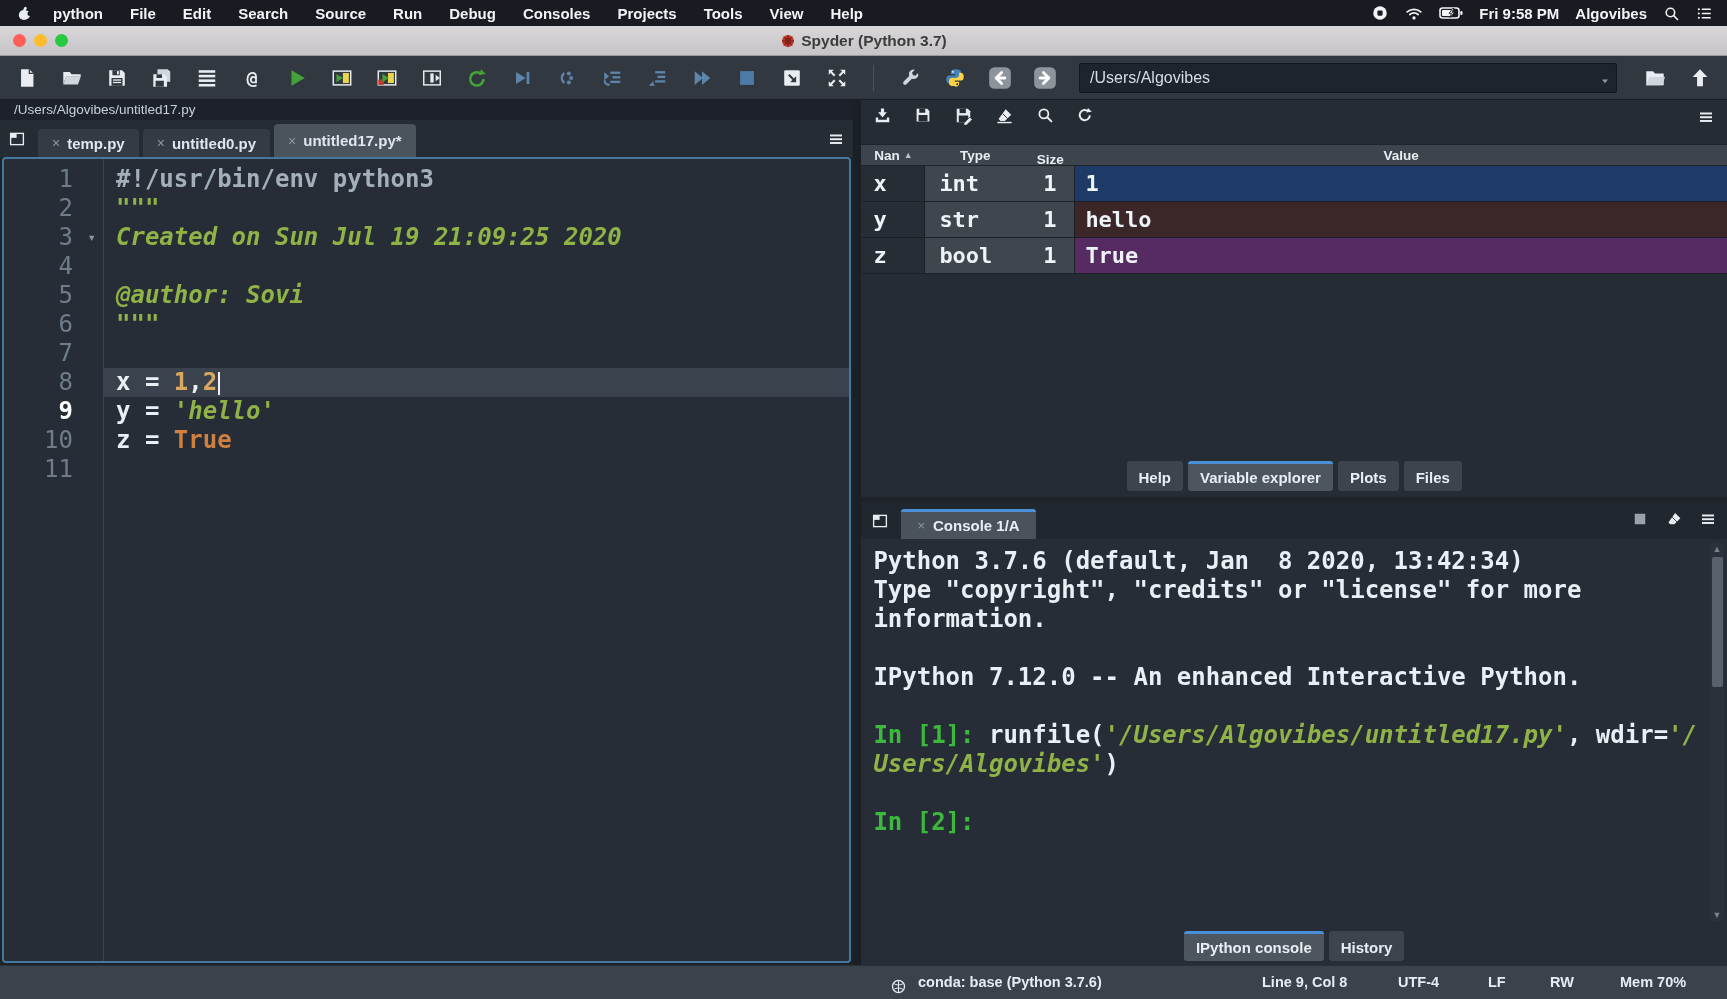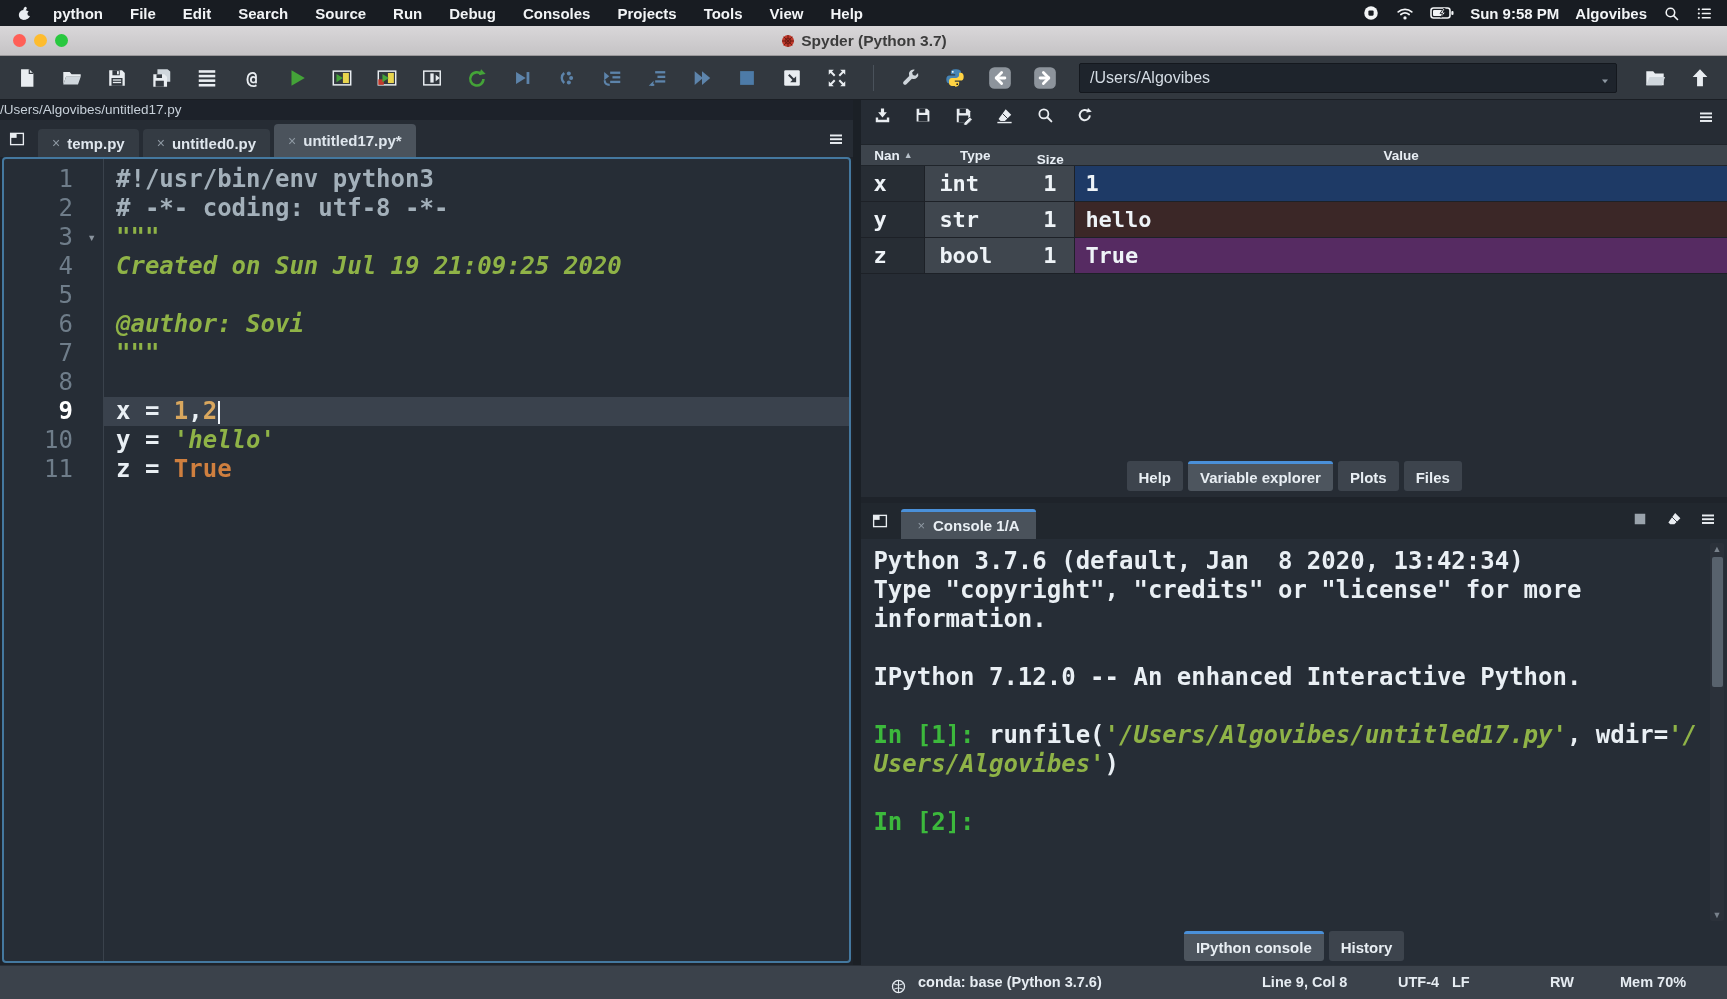--- a/index.html
+++ b/index.html
@@ -28,21 +28,21 @@
   .path-field{flex:1;height:30px;background:#1e242c;border:1px solid #14181e;border-radius:2px;margin:0 10px 0 6px;display:flex;align-items:center;color:#d4dce4;font-size:16px;padding:0 10px;position:relative;text-align:right;}
   .path-caret{position:absolute;right:5px;top:9px;}
 
   
   .main{position:absolute;top:100px;left:0;right:0;bottom:34px;display:flex;background:#1e232a;}
   .left-pane{width:862px;display:flex;flex-direction:column;}
   .splitter{width:8px;background:#1b2026;}
   .right-col{flex:1;display:flex;flex-direction:column;gap:6px;}
 
   
-  .breadcrumb{height:20px;line-height:20px;background:#1d222a;color:#c7d0d9;font-size:13.5px;padding-left:0;}
+  .breadcrumb{height:20px;line-height:20px;background:#1d222a;color:#c7d0d9;font-size:13.5px;padding-left:14px;}
   .etabbar{height:37px;background:#262c34;display:flex;align-items:flex-end;padding:0 8px;}
   .browse-btn{align-self:center;margin-right:12px;display:flex;}
   .etab{height:28px;display:flex;align-items:center;gap:7px;padding:0 14px;background:#343b43;color:#dfe6ed;font-size:15px;font-weight:bold;border-radius:4px 4px 0 0;margin-right:4px;}
   .etab.active{height:33px;background:#4b535c;}
   .tab-close{color:#8f99a3;font-size:14px;font-weight:normal;}
   .etab-menu{margin-left:auto;align-self:center;display:flex;}
 
   .editor-frame{flex:1;margin:0 2px 2px 2px;border:2px solid #44789f;border-radius:4px;background:#262d36;display:flex;overflow:hidden;}
   .gutter{width:100px;padding-top:6px;border-right:1px solid #3a424c;}
   .gl{height:29px;line-height:29px;text-align:right;padding-right:30px;color:#6f7d8a;font:normal 24px/29px "DejaVu Sans Mono",monospace;position:relative;}
@@ -93,21 +93,21 @@
   .sb-arrow.down{position:absolute;bottom:0;left:0;right:0;}
   .console-tabs{height:38px;display:flex;justify-content:center;align-items:center;gap:5px;}
 
   
   .statusbar{position:absolute;left:0;right:0;bottom:0;height:34px;background:#3b424b;color:#e6ecf2;font-size:14.5px;font-weight:bold;border-top:1px solid #2a3038;}
   .sb-item{position:absolute;top:0;line-height:33px;}
   .sb-conda-icon{left:890px;top:8px;}
   .sb-conda{left:918px;}
   .sb-cursorpos{left:1262px;}
   .sb-encoding{left:1398px;}
-  .sb-eol{left:1452px;}
+  .sb-eol{left:1488px;}
   .sb-perm{left:1550px;}
   .sb-mem{left:1620px;}
 </style>
 </head>
 <body>
 
 <div class="app">
 
   <div class="menubar">
     <span class="apple mb-ic">
@@ -147,21 +147,21 @@
           </svg>
         </span>
       <span class="mb-ic">
           <svg width="24" height="24" viewBox="0 0 24 24" xmlns="http://www.w3.org/2000/svg">
             <rect x="1" y="7" width="19" height="10" rx="2.5" stroke="#f2f4f6" stroke-width="1.6" fill="none"></rect>
             <rect x="21.3" y="10" width="2.2" height="4" rx="1" fill="#f2f4f6"></rect>
             <rect x="3" y="9" width="10" height="6" rx="1" fill="#f2f4f6"></rect>
             <path d="M13.5 7.5l-3.4 4.9h2.4l-1.5 4.1 4.7-5.3h-2.7l2.1-3.7z" fill="#f2f4f6" stroke="#181c22" stroke-width="0.9"></path>
           </svg>
         </span>
-      <span>Sun 9:58 PM</span>
+      <span>Fri 9:58 PM</span>
       <span>Algovibes</span>
       <span class="mb-ic">
           <svg width="17" height="17" viewBox="0 0 24 24" xmlns="http://www.w3.org/2000/svg">
             <circle cx="10.5" cy="10.5" r="6" stroke="#f2f4f6" stroke-width="2.2" fill="none"></circle>
             <path d="M15 15l5.5 5.5" stroke="#f2f4f6" stroke-width="2.2" stroke-linecap="round"></path>
           </svg>
         </span>
       <span class="mb-ic">
           <svg width="17" height="17" viewBox="0 0 24 24" xmlns="http://www.w3.org/2000/svg">
             <circle cx="4" cy="6" r="1.5" fill="#f2f4f6"></circle>
@@ -424,21 +424,20 @@
             <div class="gl">5</div>
             <div class="gl">6</div>
             <div class="gl">7</div>
             <div class="gl">8</div>
             <div class="gl current">9</div>
             <div class="gl">10</div>
             <div class="gl">11</div>
           </div>
         <div class="code-area">
             <div class="cl"><span class="tk-comment">#!/usr/bin/env python3</span></div>
-            <div class="cl"><span class="tk-comment"># -*- coding: utf-8 -*-</span></div>
             <div class="cl"><span class="tk-string">"""</span></div>
             <div class="cl"><span class="tk-string-i">Created on Sun Jul 19 21:09:25 2020</span></div>
             <div class="cl"></div>
             <div class="cl"><span class="tk-string-i">@author: Sovi</span></div>
             <div class="cl"><span class="tk-string">"""</span></div>
             <div class="cl"></div>
             <div class="cl current"><span class="tk-plain">x = </span><span class="tk-number">1</span><span class="tk-plain">,</span><span class="tk-number">2</span><span class="caret"></span></div>
             <div class="cl"><span class="tk-plain">y = </span><span class="tk-string-i">'hello'</span></div>
             <div class="cl"><span class="tk-plain">z = </span><span class="tk-keyword">True</span></div>
           </div>

